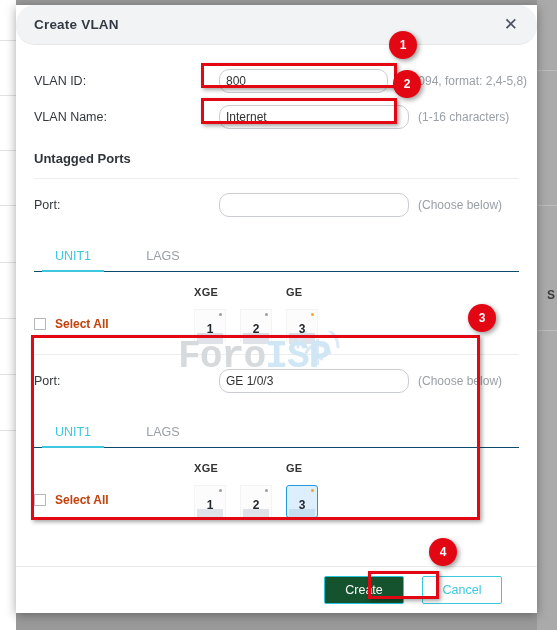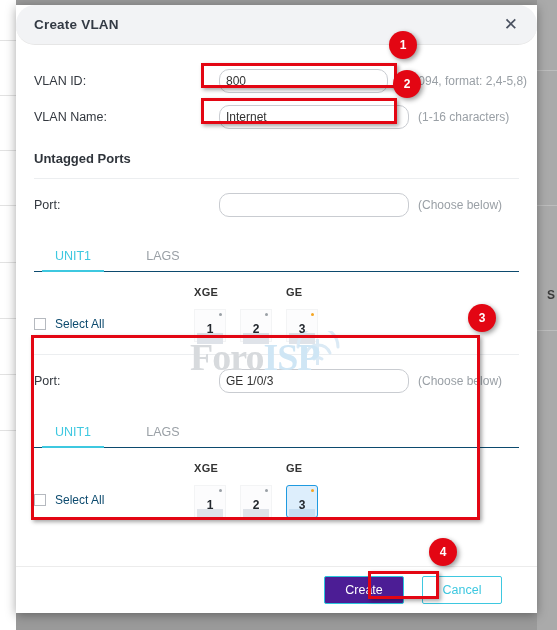--- a/index.html
+++ b/index.html
@@ -186,21 +186,22 @@
   }
   .cb {
     width: 12px; height: 12px;
     border: 1px solid #b5b9bf;
     background: #fff;
     box-sizing: border-box;
     margin-right: 9px;
   }
   .select-all-label {
     font-size: 12px;
-    color: #0c4a6e;
+    color: #c2410c;
+    font-weight: bold;
   }
   .port-group {
     position: relative;
   }
   .group-labels {
     display: flex;
     position: relative;
     height: 14px;
   }
   .group-label {
@@ -272,24 +273,24 @@
     position: absolute;
     left: 162px;
     top: 286px;
     width: 215px;
     height: 48px;
     pointer-events: none;
     z-index: 2;
   }
   #watermark .wm-text {
     position: absolute;
-    left: 12px; top: 4px;
+    left: 0; top: 4px;
     font-size: 38px;
     font-weight: bold;
-    font-family: Liberation Serif, serif;
+    font-family: Liberation Mono, monospace;
     letter-spacing: -1px;
   }
   #watermark .wm-foro { color: #d7dadd; }
   #watermark .wm-isp { color: #cfe6f5; }
   #watermark svg { position: absolute; left: 112px; top: 0px; }
 
   
   #modal-footer {
     height: 46px;
     border-top: 1px solid #ececec;
@@ -307,21 +308,21 @@
     font-size: 12.5px;
     border-radius: 2px;
     cursor: pointer;
     box-sizing: border-box;
     display: flex;
     align-items: center;
     justify-content: center;
     font-family: "Liberation Sans", sans-serif;
   }
   .btn-primary {
-    background: #4c1d95;
+    background: #14532d;
     border: 1px solid #2ac5dc;
     color: #ffffff;
   }
   .btn-secondary {
     background: #ffffff;
     border: 1px solid #3ec8e0;
     color: #3ec8e0;
   }
 
   

